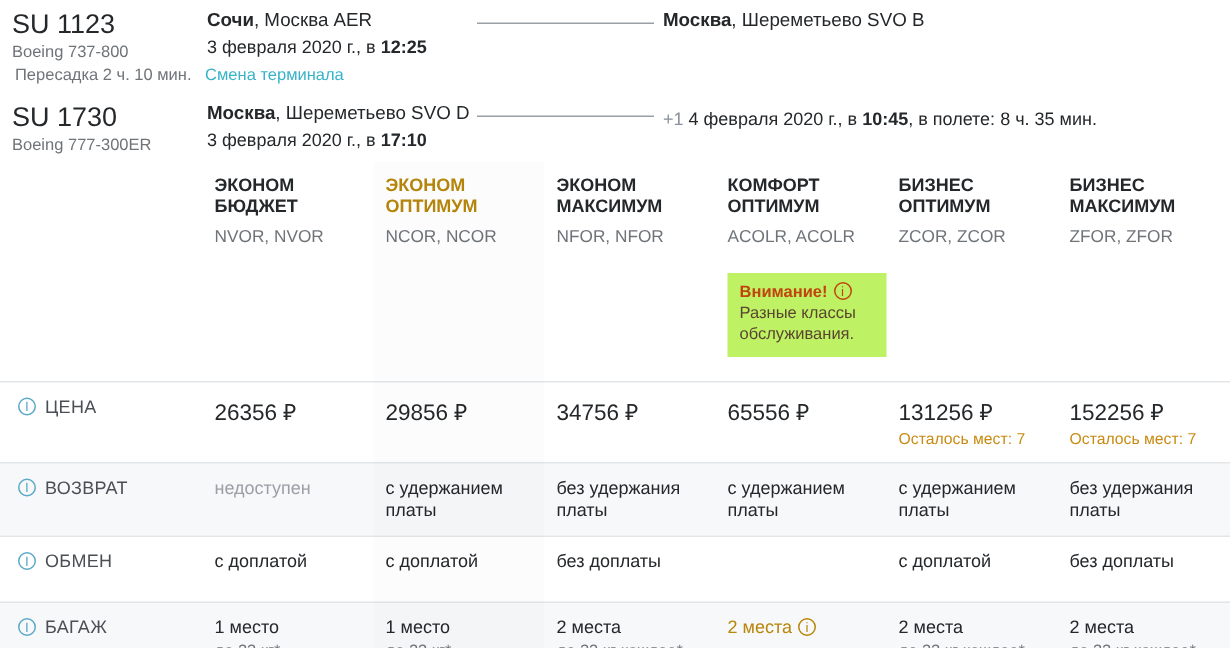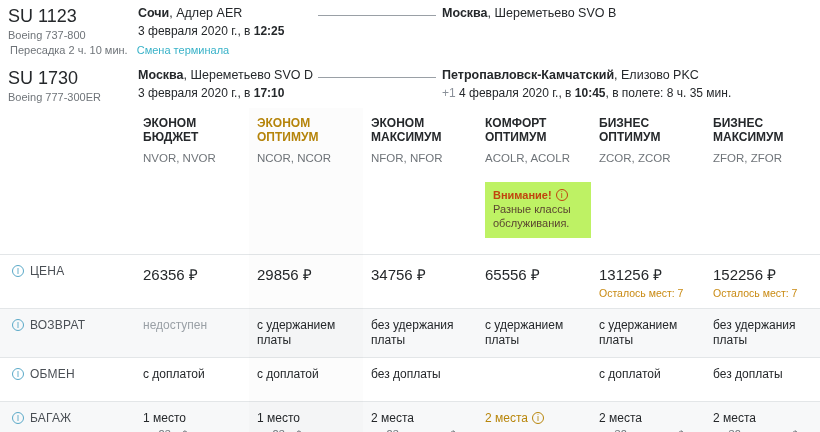--- a/index.html
+++ b/index.html
@@ -106,21 +106,21 @@
 
   <div class="legs">
 
     <div class="leg">
       <div class="col-code">
         <div class="fl-num">SU 1123</div>
         <div class="fl-eq">Boeing 737-800</div>
       </div>
       <div class="col-dep">
         <div class="city">
-          <b>Сочи</b><span>, Адлер AER</span>
+          <b>Сочи</b><span>, Москва AER</span>
         </div>
         <div class="when">
           <span>3 февраля 2020 г., в </span><b>12:25</b>
         </div>
       </div>
       <div class="col-line">
         <div class="dash"></div>
       </div>
       <div class="col-arr">
         <div class="city">
@@ -144,23 +144,20 @@
           <b>Москва</b><span>, Шереметьево SVO D</span>
         </div>
         <div class="when">
           <span>3 февраля 2020 г., в </span><b>17:10</b>
         </div>
       </div>
       <div class="col-line">
         <div class="dash"></div>
       </div>
       <div class="col-arr">
-        <div class="city">
-          <b>Петропавловск-Камчатский</b><span>, Елизово PKC</span>
-        </div>
         <div class="when">
           <span class="plus1">+1 </span><span>4 февраля 2020 г., в </span><b>10:45</b><span>, в полете: 8 ч. 35 мин.</span>
         </div>
       </div>
     </div>
   </div>
 
   <div class="tbl">
     <div class="bandcol"></div>
 

